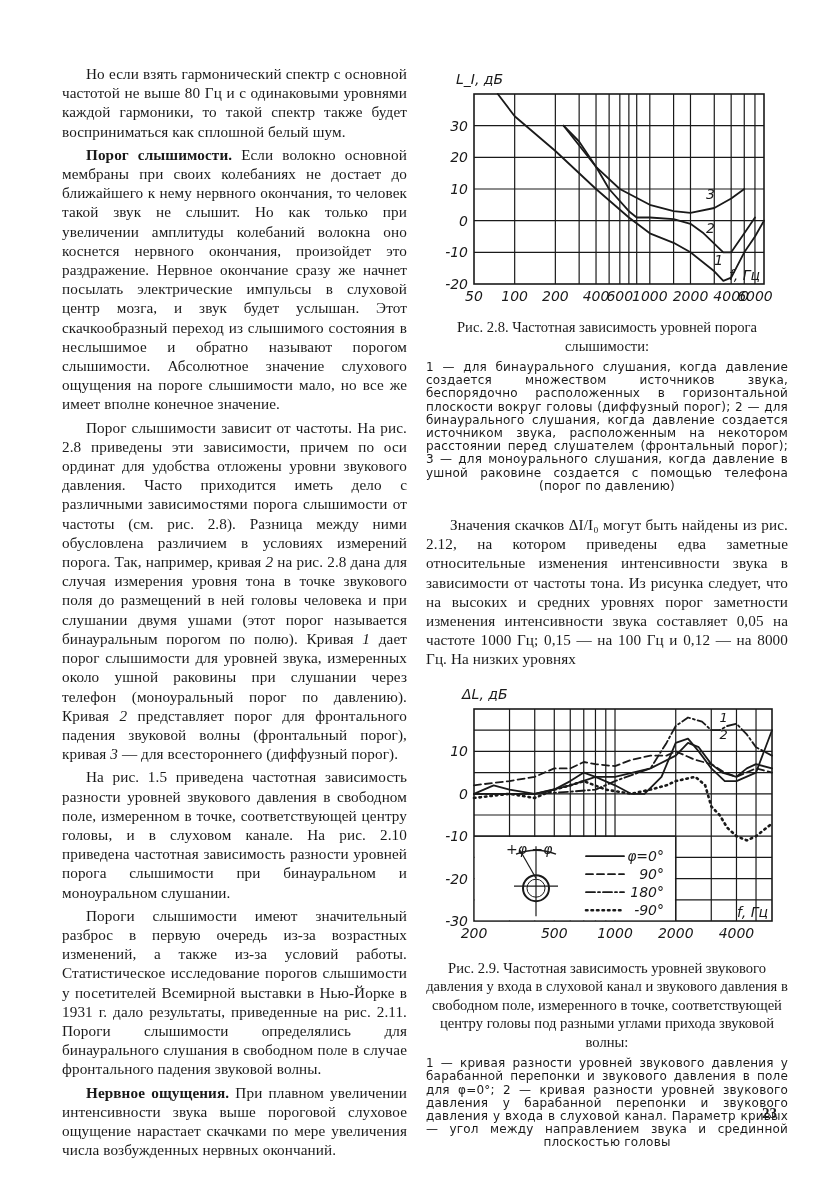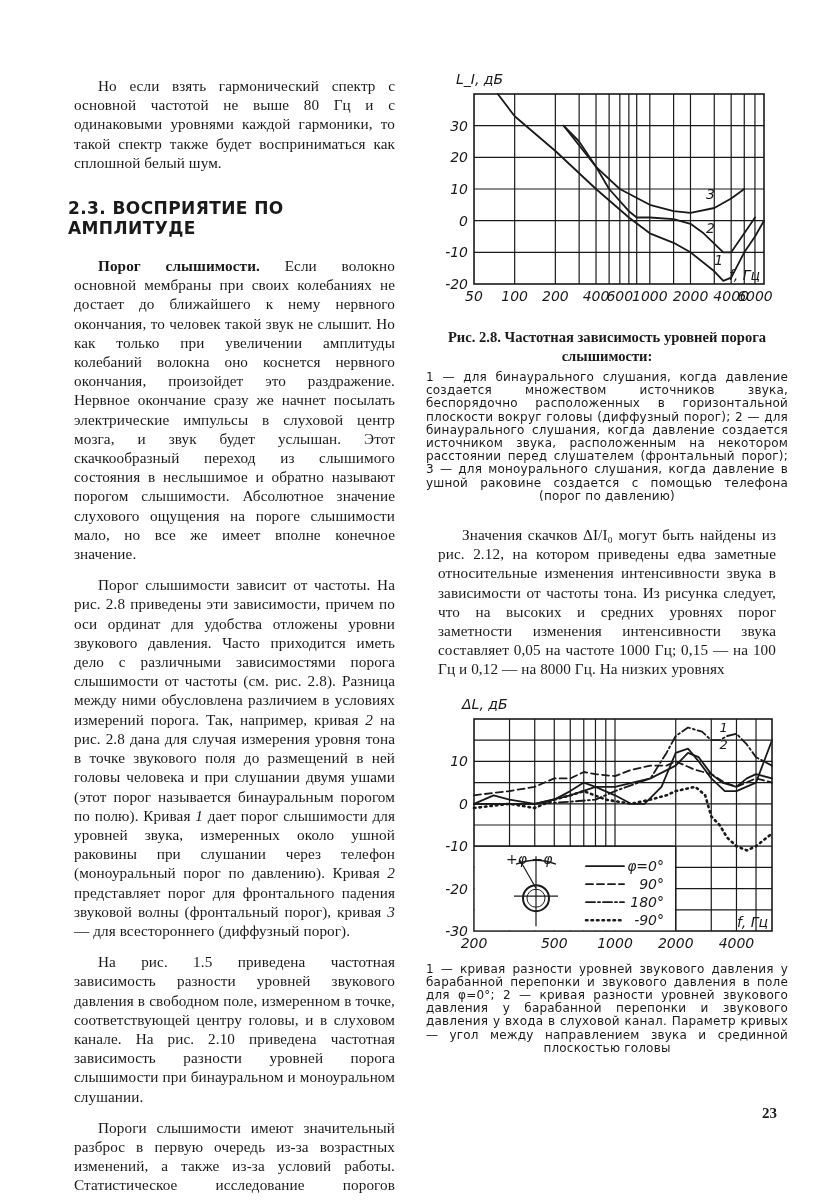--- a/index.html
+++ b/index.html
@@ -1,39 +1,38 @@
 <!DOCTYPE html>
 <html><head>
 <meta charset="utf-8">
 <style>
   html, body { margin: 0; padding: 0; background: #ffffff; }
   body { width: 834px; height: 1200px; position: relative; overflow: hidden;
          font-family: "Liberation Serif", "DejaVu Serif", serif; color: #1a1a1a; }
   .col-left { position: absolute; left: 62px; top: 64px; width: 345px; }
   .col-right { position: absolute; left: 426px; top: 74px; width: 362px; }
-  p.body { margin: 12px; font-size: 15.2px; line-height: 19.2px; text-align: justify;
+  p.body { margin: 0; font-size: 15.2px; line-height: 19.2px; text-align: justify;
            text-indent: 24px; letter-spacing: 0.1px; }
   p.body + p.body { margin-top: 4px; }
   .section-heading { font-family: "DejaVu Sans", "Liberation Sans", sans-serif; font-weight: bold;
            font-size: 17px; letter-spacing: 0.4px; margin: 26px 0 18px 6px; }
   b.run-in { font-weight: bold; font-family: Liberation Serif, serif; }
   i { font-style: italic; }
   .fig-caption { font-size: 14.6px; line-height: 18.5px; text-align: center; margin: 0 0 6px 0; }
   .fig-legend { font-family: "DejaVu Sans", sans-serif; font-size: 12px; line-height: 13.2px;
            text-align: justify; letter-spacing: 0.2px; text-align-last: center; }
   .fig { position: relative; }
   svg text { font-family: "DejaVu Sans", sans-serif; font-style: italic; fill: #1a1a1a; }
   .page-number { position: absolute; left: 762px; top: 1105px; font-size: 15px; font-weight: bold; }
 </style>
 </head>
 <body>
 
 <div class="col-left">
   <p class="body">Но если взять гармонический спектр с основной частотой не выше 80 Гц и с одинаковыми уровнями каждой гармоники, то такой спектр также будет восприниматься как сплошной белый шум.</p>
-  <div class="section-heading">2.3. ВОСПРИЯТИЕ ПО АМПЛИТУДЕ</div>
   <p class="body"><b class="run-in">Порог слышимости.</b><span> Если волокно основной мембраны при своих колебаниях не достает до ближайшего к нему нервного окончания, то человек такой звук не слышит. Но как только при увеличении амплитуды колебаний волокна оно коснется нервного окончания, произойдет это раздражение. Нервное окончание сразу же начнет посылать электрические импульсы в слуховой центр мозга, и звук будет услышан. Этот скачкообразный переход из слышимого состояния в неслышимое и обратно называют порогом слышимости. Абсолютное значение слухового ощущения на пороге слышимости мало, но все же имеет вполне конечное значение.</span></p>
   <p class="body"><span>Порог слышимости зависит от частоты. На рис. 2.8 приведены эти зависимости, причем по оси ординат для удобства отложены уровни звукового давления. Часто приходится иметь дело с различными зависимостями порога слышимости от частоты (см. рис. 2.8). Разница между ними обусловлена различием в условиях измерений порога. Так, например, кривая </span><i>2</i><span> на рис. 2.8 дана для случая измерения уровня тона в точке звукового поля до размещений в ней головы человека и при слушании двумя ушами (этот порог называется бинауральным порогом по полю). Кривая </span><i>1</i><span> дает порог слышимости для уровней звука, измеренных около ушной раковины при слушании через телефон (моноуральный порог по давлению). Кривая </span><i>2</i><span> представляет порог для фронтального падения звуковой волны (фронтальный порог), кривая </span><i>3</i><span> — для всестороннего (диффузный порог).</span></p>
   <p class="body">На рис. 1.5 приведена частотная зависимость разности уровней звукового давления в свободном поле, измеренном в точке, соответствующей центру головы, и в слуховом канале. На рис. 2.10 приведена частотная зависимость разности уровней порога слышимости при бинауральном и моноуральном слушании.</p>
   <p class="body">Пороги слышимости имеют значительный разброс в первую очередь из-за возрастных изменений, а также из-за условий работы. Статистическое исследование порогов слышимости у посетителей Всемирной выставки в Нью-Йорке в 1931 г. дало результаты, приведенные на рис. 2.11. Пороги слышимости определялись для бинаурального слушания в свободном поле в случае фронтального падения звуковой волны.</p>
   <p class="body"><b class="run-in">Нервное ощущения.</b><span> При плавном увеличении интенсивности звука выше пороговой слуховое ощущение нарастает скачками по мере увеличения числа возбужденных нервных окончаний.</span></p>
 </div>
 
 <div class="col-right">
   <div class="fig">
     <svg id="fig28" width="362" height="240" viewBox="0 0 362 240">
@@ -76,21 +75,21 @@
         <text x="30" y="10" font-size="14">L_I, дБ</text>
         <text x="334" y="206" text-anchor="end" font-size="14">f, Гц</text>
         <path d="M71.8 20.0 L88.7 42.2 L129.4 77.0 L170.0 115.0 L202.9 143.5 L223.8 159.3 L247.6 168.8 L264.5 178.3 L288.3 197.3 L297.3 206.8 L305.2 203.7 L318.3 178.3 L329.0 162.5 L338.0 146.7" fill="none" stroke="#1a1a1a" stroke-width="1.8" stroke-linecap="round" stroke-linejoin="round"></path>
         <text x="288.2763740273735" y="191" font-size="14">1</text>
         <path d="M137.6 51.7 L153.1 67.5 L170.0 92.8 L183.1 115.0 L202.9 137.2 L210.7 143.5 L223.8 143.5 L247.6 145.1 L264.5 149.8 L277.6 159.3 L297.3 178.3 L305.2 178.3 L318.3 159.3 L329.0 143.5" fill="none" stroke="#1a1a1a" stroke-width="1.8" stroke-linecap="round" stroke-linejoin="round"></path>
         <text x="279.87850928792454" y="159.33333333333334" font-size="14">2</text>
         <path d="M137.6 51.7 L170.0 92.8 L193.8 115.0 L223.8 130.8 L247.6 137.2 L264.5 138.8 L288.3 134.0 L305.2 124.5 L318.3 115.0" fill="none" stroke="#1a1a1a" stroke-width="1.8" stroke-linecap="round" stroke-linejoin="round"></path>
         <text x="279.87850928792454" y="124.5" font-size="14">3</text>
       </svg>
   </div>
-  <div class="fig-caption" style="margin-top:10px;font-weight:bold;">Рис. 2.8. Частотная зависимость уровней порога слышимости:</div>
+  <div class="fig-caption" style="">Рис. 2.8. Частотная зависимость уровней порога слышимости:</div>
   <div class="fig-legend">1 — для бинаурального слушания, когда давление создается множеством источников звука, беспорядочно расположенных в горизонтальной плоскости вокруг головы (диффузный порог); 2 — для бинаурального слушания, когда давление создается источником звука, расположенным на некотором расстоянии перед слушателем (фронтальный порог); 3 — для моноурального слушания, когда давление в ушной раковине создается с помощью телефона (порог по давлению)</div>
   <p class="body" style="margin-top:22px;">Значения скачков ΔI/I₀ могут быть найдены из рис. 2.12, на котором приведены едва заметные относительные изменения интенсивности звука в зависимости от частоты тона. Из рисунка следует, что на высоких и средних уровнях порог заметности изменения интенсивности звука составляет 0,05 на частоте 1000 Гц; 0,15 — на 100 Гц и 0,12 — на 8000 Гц. На низких уровнях</p>
   <div class="fig" style="margin-top:18px;">
     <svg id="fig29" width="362" height="262" viewBox="0 0 362 262">
         <rect x="48" y="22" width="298" height="212" fill="none" stroke="#1a1a1a" stroke-width="1.6"></rect>
         <line x1="83.5253131934332" x2="83.5253131934332" y1="22" y2="234" stroke="#1a1a1a" stroke-width="1.2"></line>
         <line x1="108.73092403297085" x2="108.73092403297085" y1="22" y2="234" stroke="#1a1a1a" stroke-width="1.2"></line>
         <line x1="128.28191470765424" x2="128.28191470765424" y1="22" y2="234" stroke="#1a1a1a" stroke-width="1.2"></line>
         <line x1="144.25623722640398" x2="144.25623722640398" y1="22" y2="234" stroke="#1a1a1a" stroke-width="1.2"></line>
         <line x1="157.7623344720963" x2="157.7623344720963" y1="22" y2="234" stroke="#1a1a1a" stroke-width="1.2"></line>
@@ -142,16 +141,17 @@
         <line x1="160" x2="198" y1="169.2" y2="169.2" stroke="#1a1a1a" stroke-width="1.8" stroke-linecap="round"></line>
         <text x="238" y="174.2" text-anchor="end" font-size="14">φ=0°</text>
         <line x1="160" x2="198" y1="187.2" y2="187.2" stroke="#1a1a1a" stroke-width="1.8" stroke-linecap="round" stroke-dasharray="7 4"></line>
         <text x="238" y="192.2" text-anchor="end" font-size="14">90°</text>
         <line x1="160" x2="198" y1="205.2" y2="205.2" stroke="#1a1a1a" stroke-width="1.8" stroke-linecap="round" stroke-dasharray="9 3 2 3"></line>
         <text x="238" y="210.2" text-anchor="end" font-size="14">180°</text>
         <line x1="160" x2="198" y1="223.2" y2="223.2" stroke="#1a1a1a" stroke-width="2.6" stroke-linecap="round" stroke-dasharray="1.5 4"></line>
         <text x="238" y="228.2" text-anchor="end" font-size="14">-90°</text>
       </svg>
   </div>
+  <div class="fig-caption" style="margin-top:6px;">Рис. 2.9. Частотная зависимость уровней звукового давления у входа в слуховой канал и звукового давления в свободном поле, измеренного в точке, соответствующей центру головы под разными углами прихода звуковой волны:</div>
   <div class="fig-legend">1 — кривая разности уровней звукового давления у барабанной перепонки и звукового давления в поле для φ=0°; 2 — кривая разности уровней звукового давления у барабанной перепонки и звукового давления у входа в слуховой канал. Параметр кривых — угол между направлением звука и срединной плоскостью головы</div>
 </div>
 
 <div class="page-number">23</div>
 
 </body></html>

